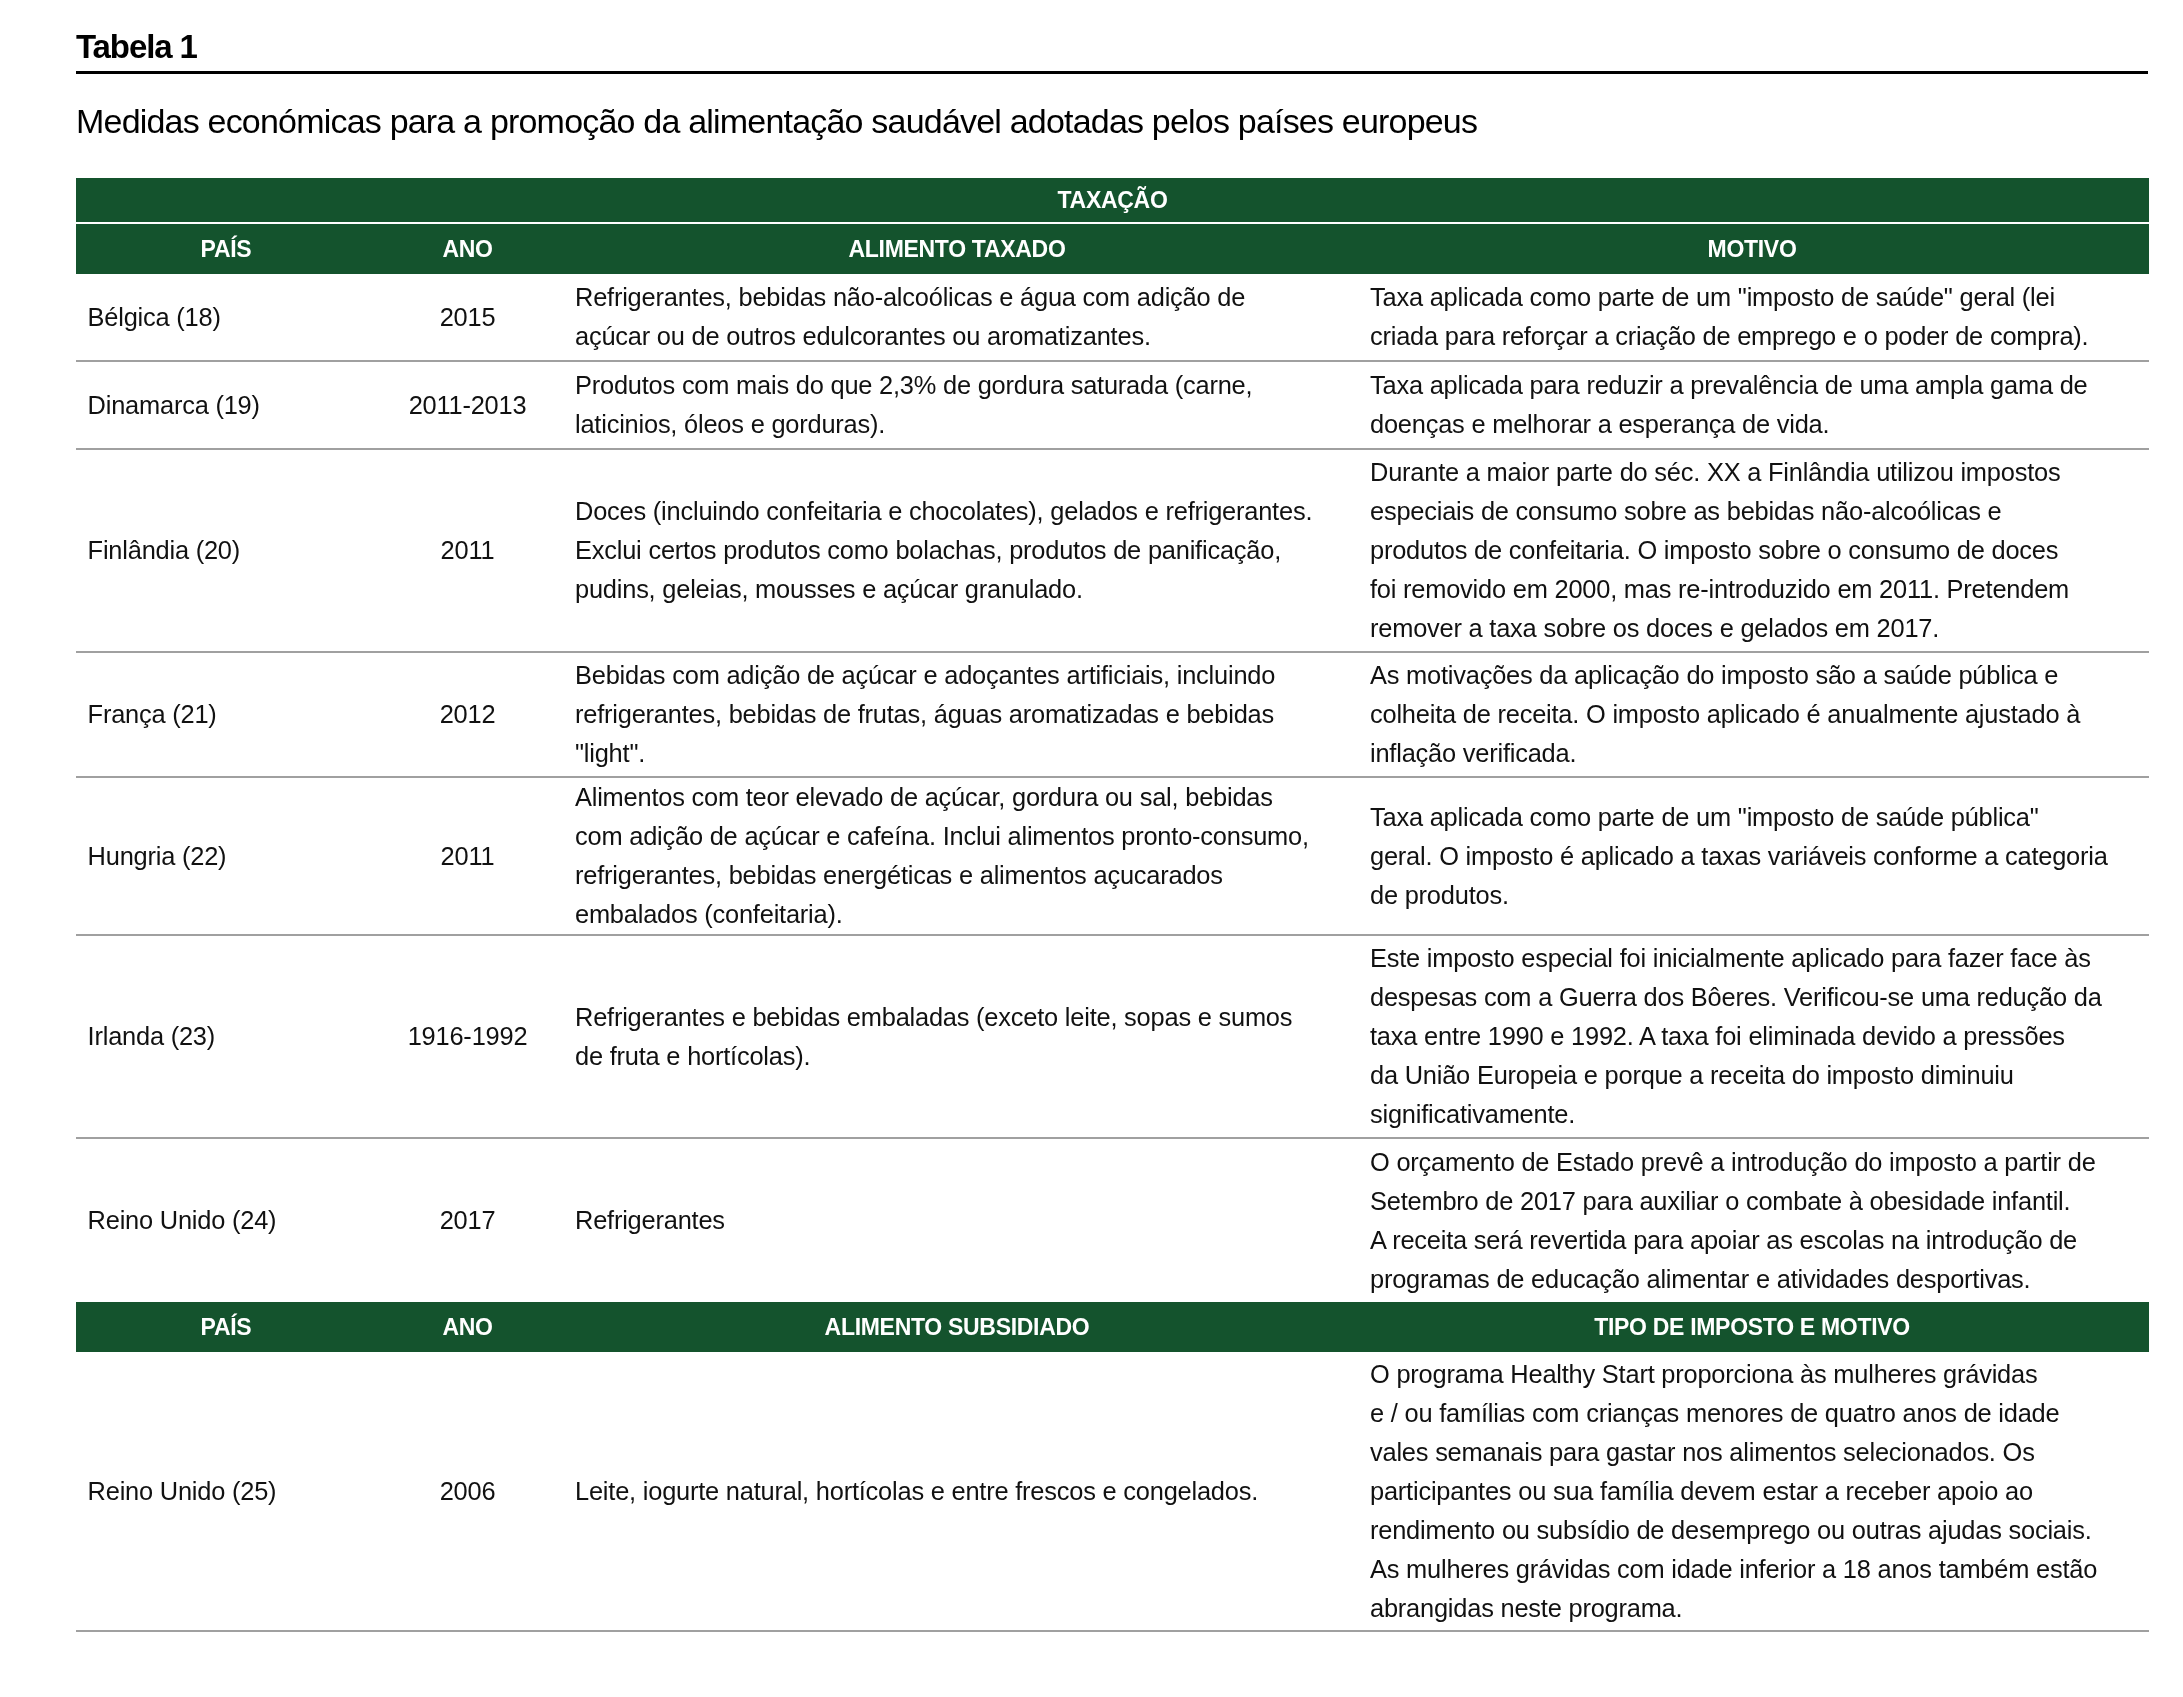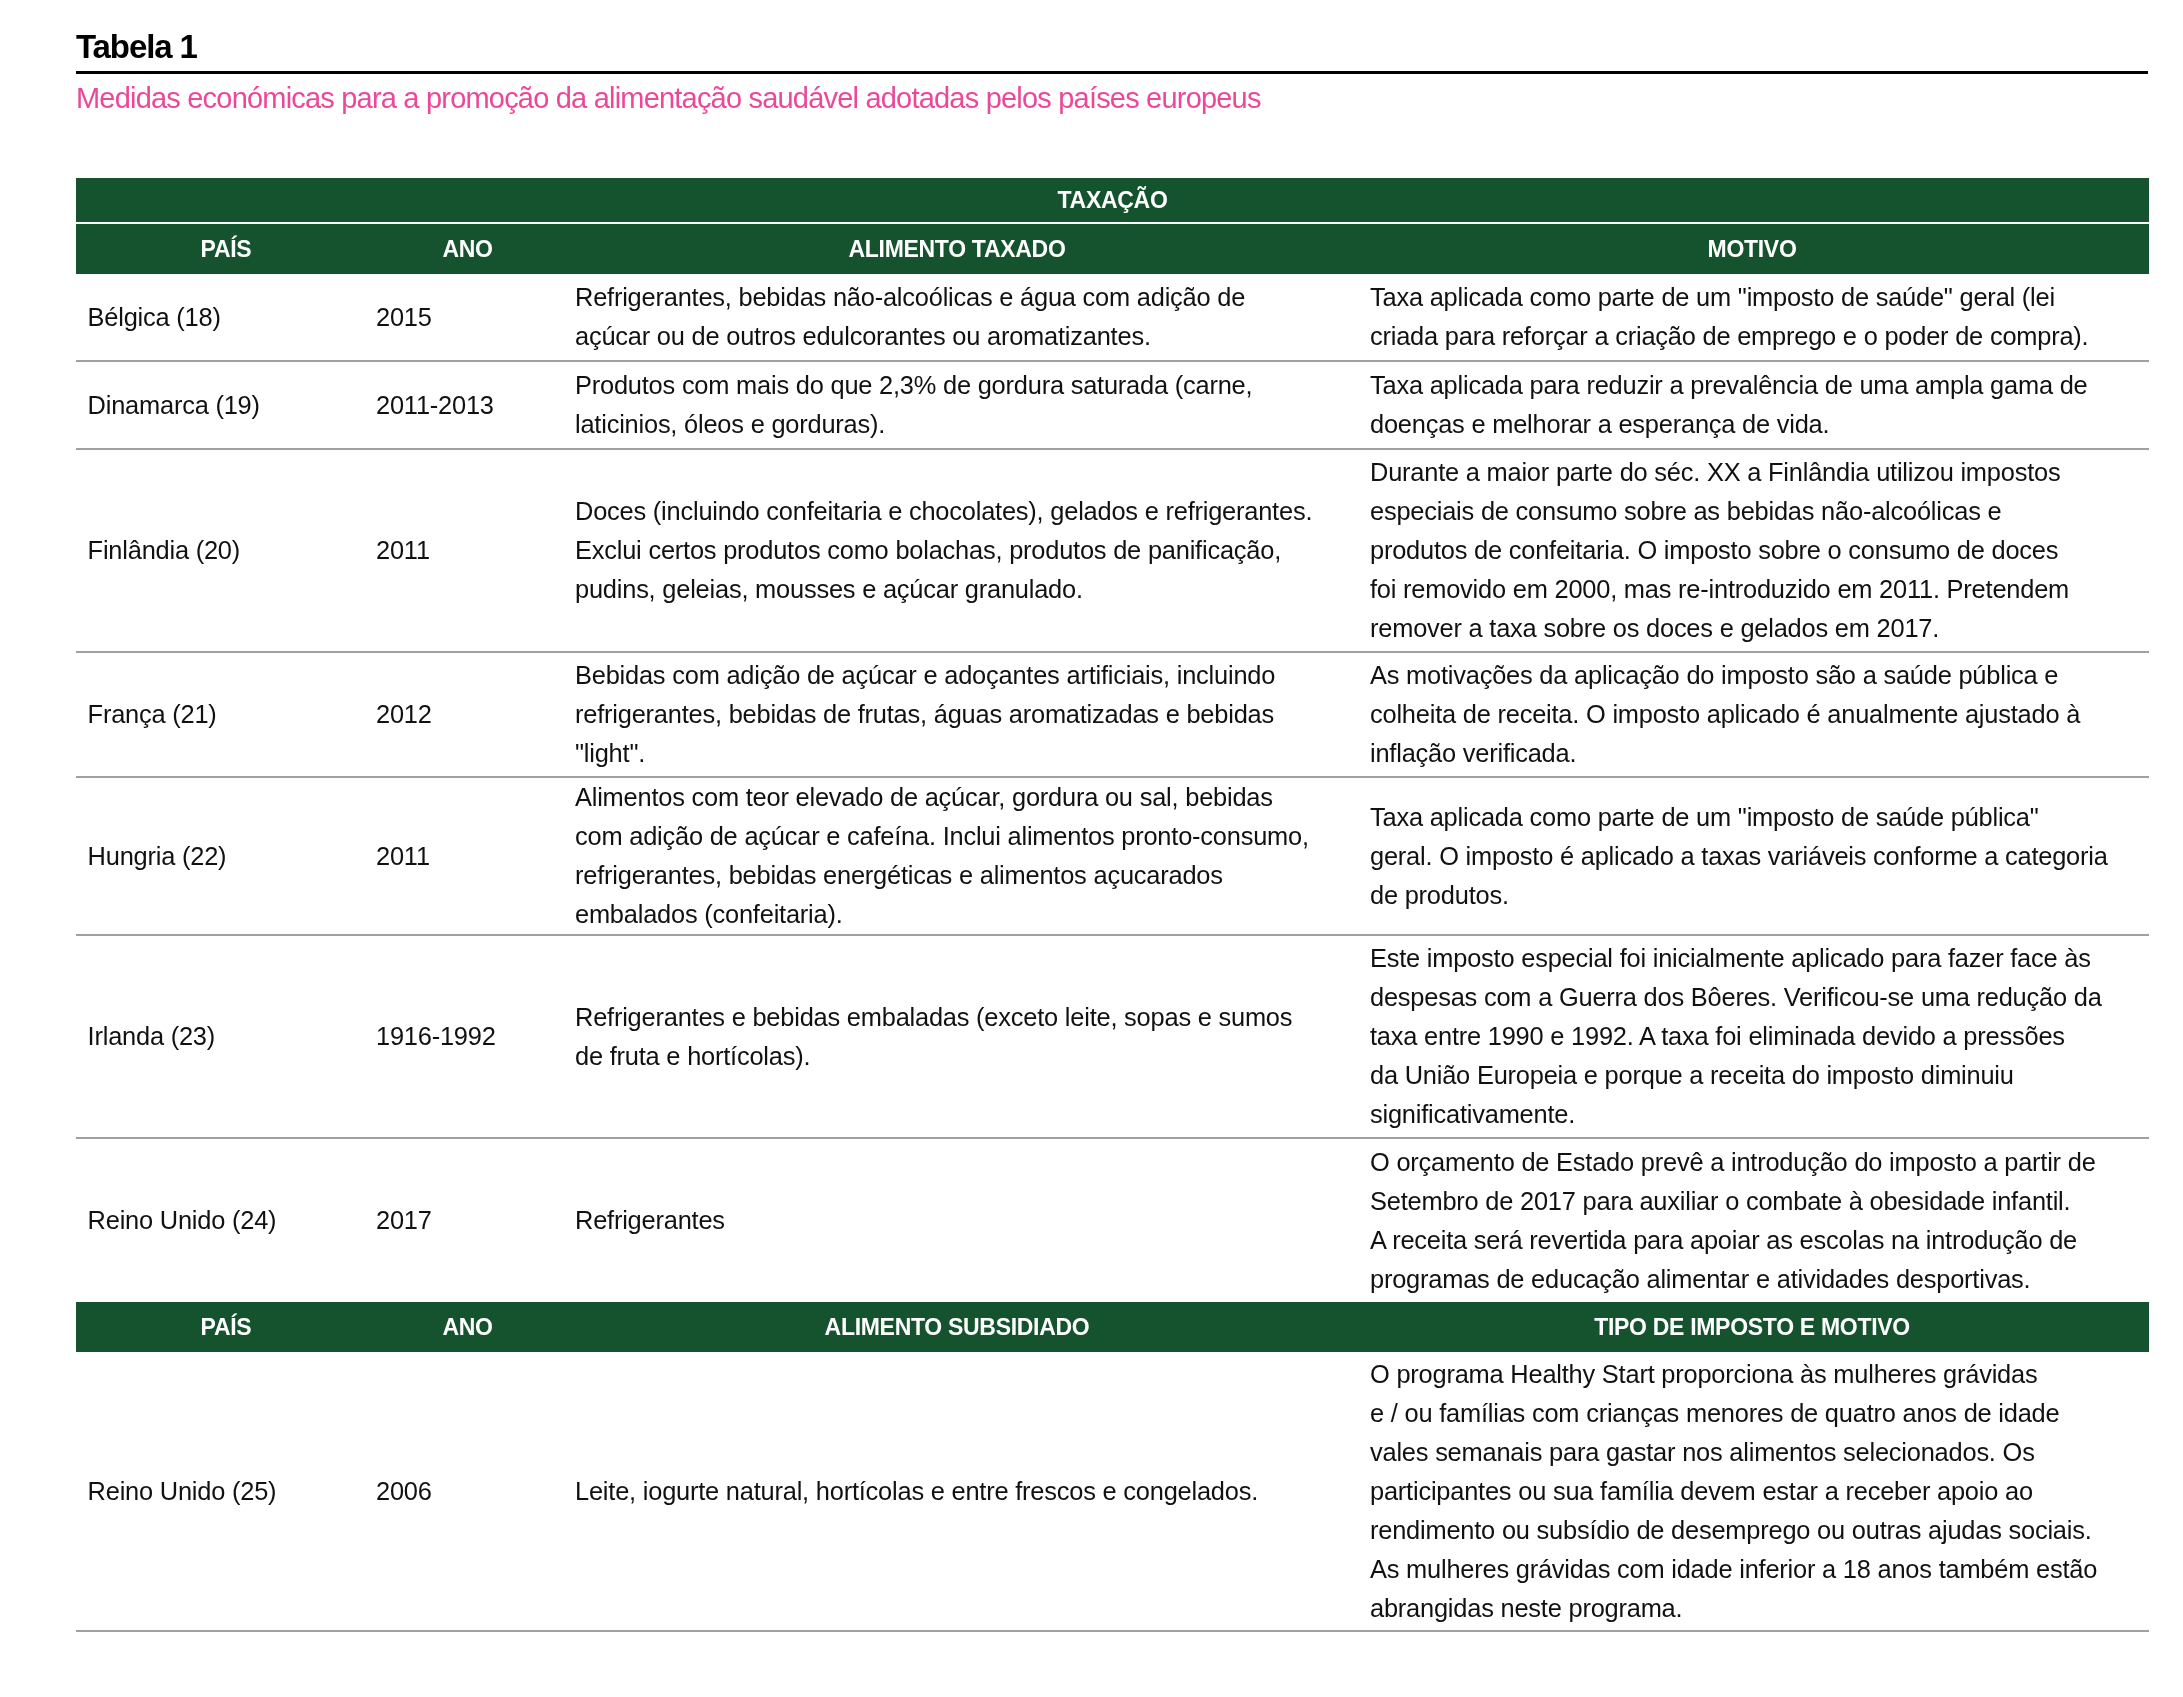--- a/index.html
+++ b/index.html
@@ -8,22 +8,22 @@
     font-family: "Liberation Sans", sans-serif; color: #111111;
   }
   .title {
     position: absolute; left: 76px; top: 27.5px;
     font-size: 33px; font-weight: bold; letter-spacing: -1.1px; color: #000;
   }
   .title-rule {
     position: absolute; left: 76px; top: 71px; width: 2072px; height: 3.2px; background: #000;
   }
   .subtitle {
-    position: absolute; left: 76px; top: 82px;
-    font-size: 29px; letter-spacing: -0.8px; color: #ec4899;
+    position: absolute; left: 76px; top: 102px;
+    font-size: 34px; letter-spacing: -0.8px; color: #000000;
   }
   table.main {
     position: absolute; left: 76px; top: 178px; width: 2072px;
     border-collapse: collapse; table-layout: fixed;
   }
   col.c-pais { width: 300px; }
   col.c-ano { width: 183px; }
   col.c-alim { width: 796px; }
   col.c-mot { width: 794px; }
   .band th {
@@ -31,21 +31,21 @@
     font-size: 23px; letter-spacing: -0.3px; text-align: center;
     padding: 0; border: none;
   }
   .band.section th { height: 44px; border-bottom: 2.1px solid #ffffff; }
   .band.cols th { height: 50px; text-align: center; }
   td {
     font-size: 25.4px; line-height: 39px; vertical-align: middle;
     border-bottom: 2.6px solid #a0a0a0; padding: 0; letter-spacing: -0.2px;
   }
   td.pais { padding-left: 11.6px; }
-  td.ano { }
+  td.ano { text-align: center; }
   td.alim { padding-left: 16px; padding-right: 10.6px; }
   td.mot { padding-left: 15px; padding-right: 10.6px; }
   tr.r-belgica td { height: 86px; }
   tr.r-dinamarca td { height: 86px; }
   tr.r-finlandia td { height: 201px; margin-top: 27px; }
   tr.r-franca td { height: 123px; }
   tr.r-hungria td { height: 150px; }
   tr.r-irlanda td { height: 201px; margin-top: 40px; }
   tr.r-reino24 td { height: 163px; border-bottom: none; }
   tr.r-reino25 td { height: 278px; }

